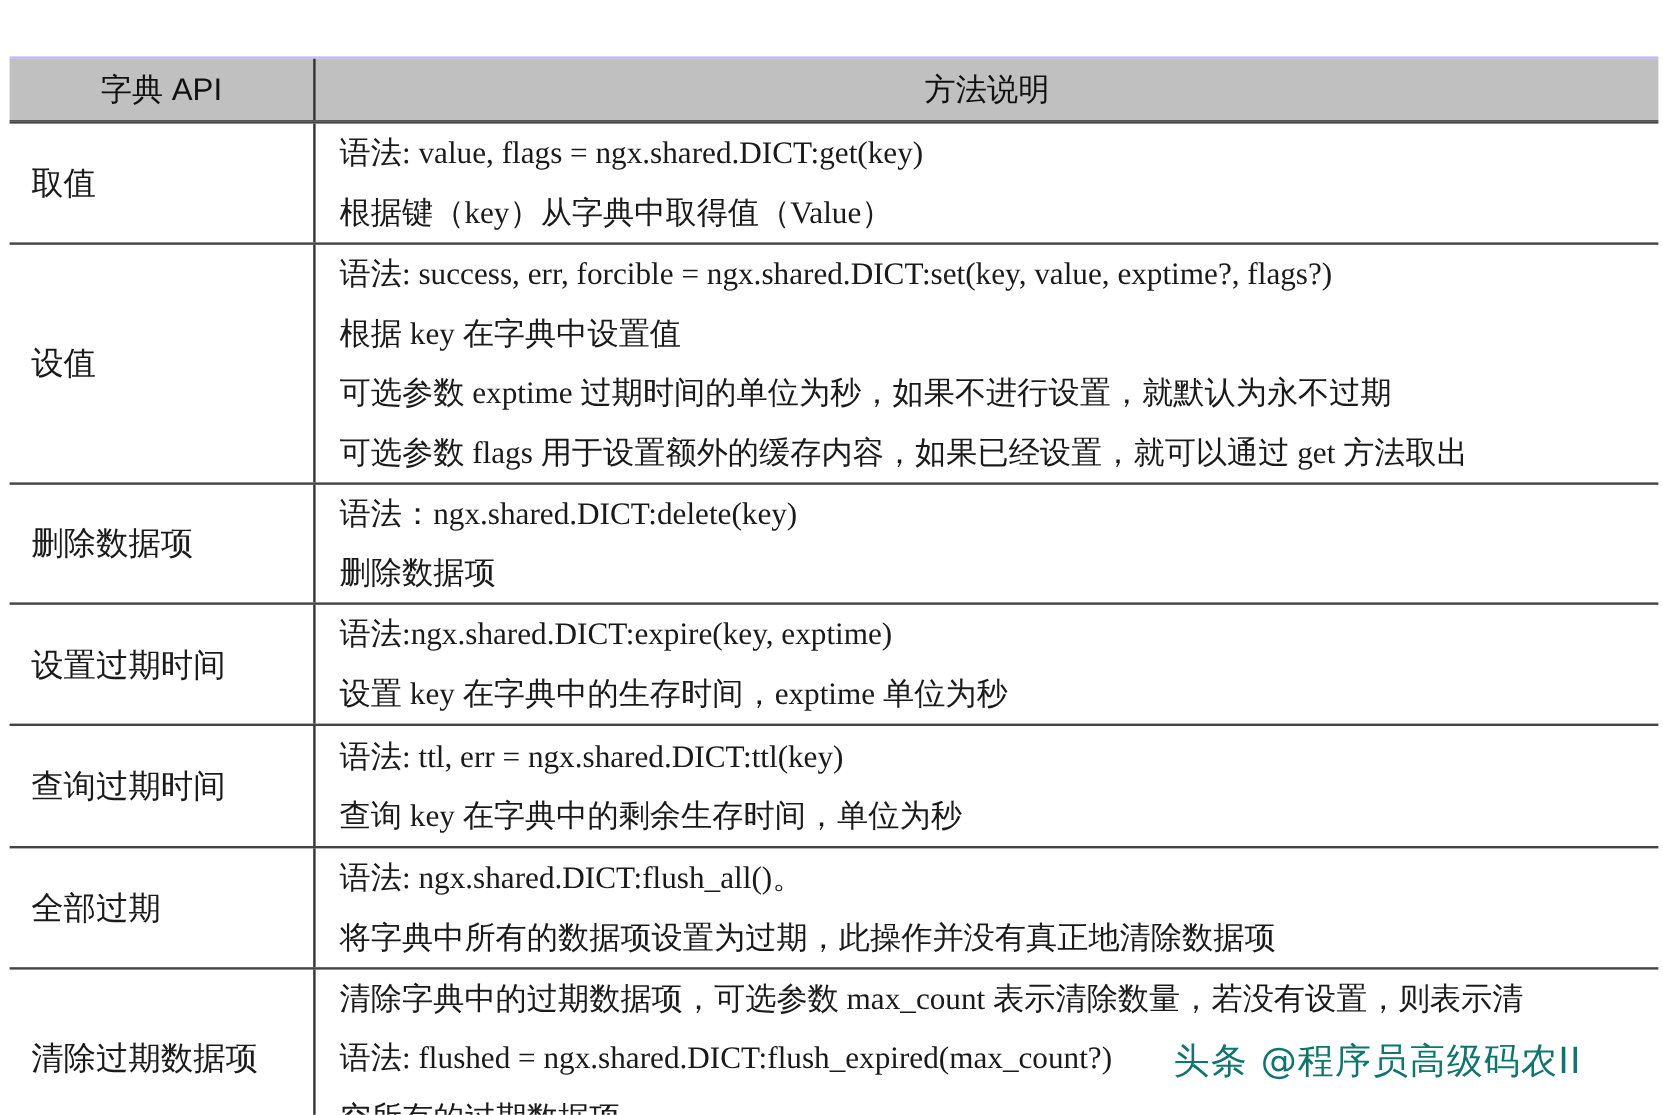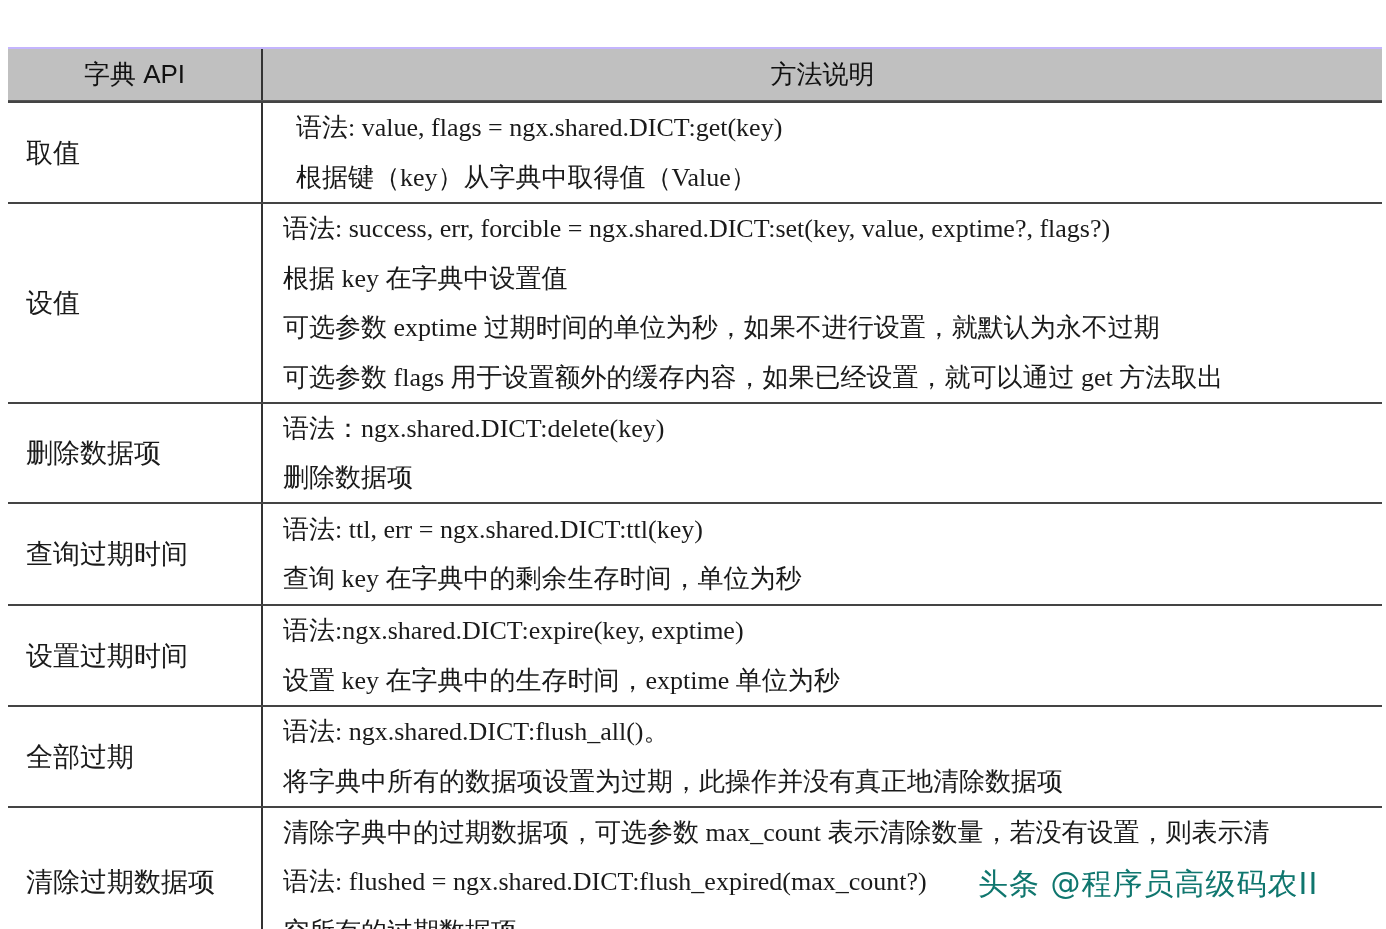--- a/index.html
+++ b/index.html
@@ -61,21 +61,21 @@
       font-family: "Liberation Sans", "DejaVu Sans", sans-serif;
       font-size: 26px;
       color: #111;
     }
     .header .cell-desc { flex-direction: row; }
     .line {
       font-size: 26px;
       line-height: 49.5px;
       white-space: nowrap;
     }
-    .row-h-1 { height: 99px; gap: 13px; }
+    .row-h-1 { height: 99px; }
     .row-h-2 { height: 198px; }
     .row-h-3 { height: 98px; }
     .row-h-4 { height: 99px; }
     .row-h-5 { height: 100px; }
     .row-h-6 { height: 99px; }
     .row-h-7 { height: 148px; }
     .watermark {
       position: absolute;
       left: 978px;
       top: 864px;
@@ -114,33 +114,33 @@
   </div>
 
   <div class="row row-h-3">
     <div class="cell-api">删除数据项</div>
     <div class="cell-desc">
       <div class="line">语法：ngx.shared.DICT:delete(key)</div>
       <div class="line">删除数据项</div>
     </div>
   </div>
 
+  <div class="row row-h-4">
+    <div class="cell-api">设置过期时间</div>
+    <div class="cell-desc">
+      <div class="line">语法:ngx.shared.DICT:expire(key, exptime)</div>
+      <div class="line">设置 key 在字典中的生存时间，exptime 单位为秒</div>
+    </div>
+  </div>
+
   <div class="row row-h-5">
     <div class="cell-api">查询过期时间</div>
     <div class="cell-desc">
       <div class="line">语法: ttl, err = ngx.shared.DICT:ttl(key)</div>
       <div class="line">查询 key 在字典中的剩余生存时间，单位为秒</div>
-    </div>
-  </div>
-
-  <div class="row row-h-4">
-    <div class="cell-api">设置过期时间</div>
-    <div class="cell-desc">
-      <div class="line">语法:ngx.shared.DICT:expire(key, exptime)</div>
-      <div class="line">设置 key 在字典中的生存时间，exptime 单位为秒</div>
     </div>
   </div>
 
   <div class="row row-h-6">
     <div class="cell-api">全部过期</div>
     <div class="cell-desc">
       <div class="line">语法: ngx.shared.DICT:flush_all()。</div>
       <div class="line">将字典中所有的数据项设置为过期，此操作并没有真正地清除数据项</div>
     </div>
   </div>

